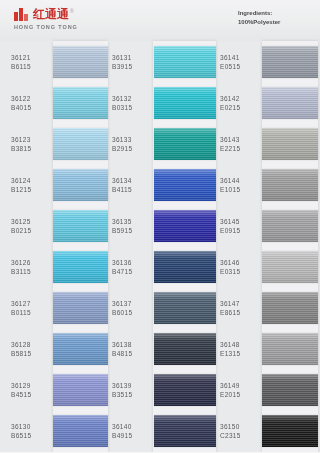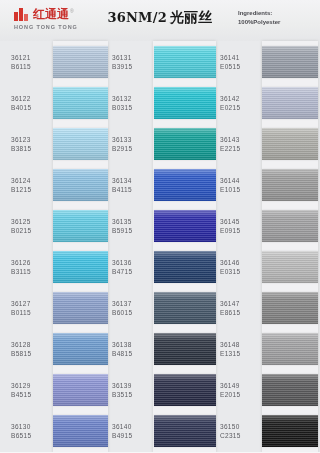--- a/index.html
+++ b/index.html
@@ -206,23 +206,20 @@
             <i></i>
             <i></i>
             <i></i>
           </span>
         <span id="logo-cn">红通通</span>
         <span id="logo-tm">®</span>
       </div>
       <div id="logo-en">HONG TONG TONG</div>
     </div>
 
-    <div id="title">
-      <span>36NM/2</span><span class="cn">光丽丝</span>
-    </div>
 
     <div id="ingredients">
       <div>Ingredients:</div>
       <div>100%Polyester</div>
     </div>
 
   </div>
 
   <div id="grid">
       <div class="column col-1">

